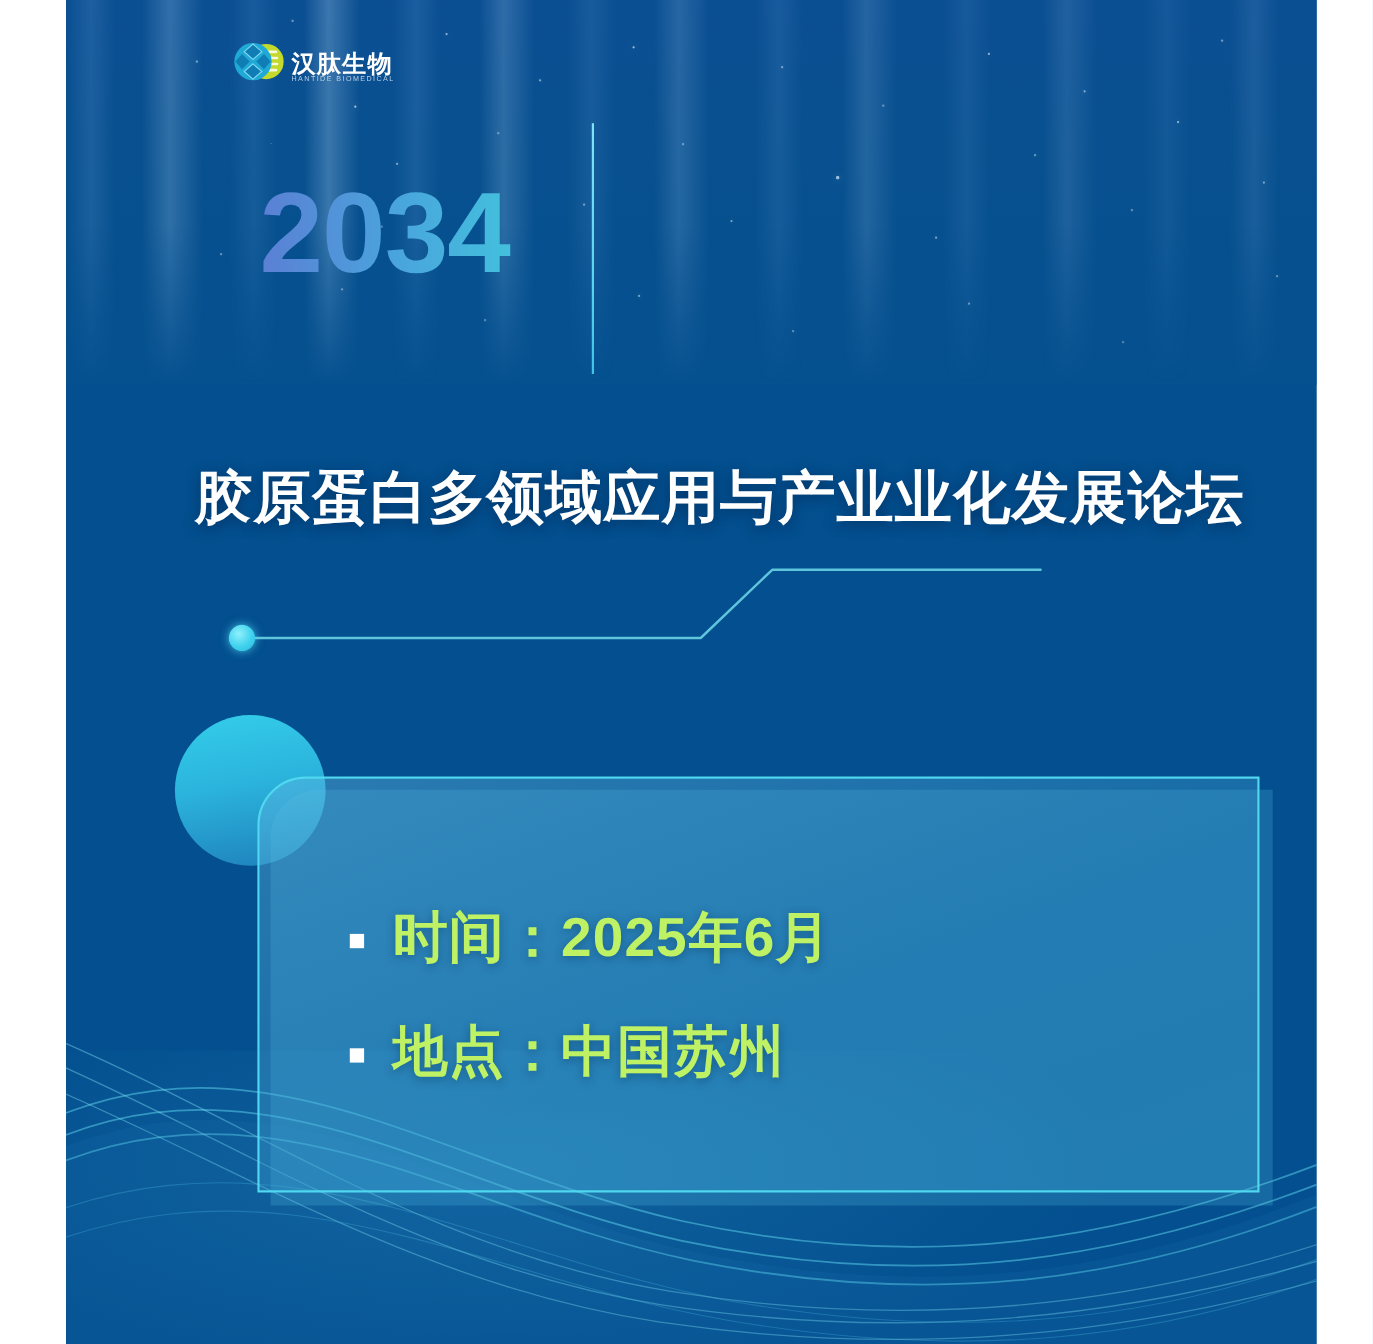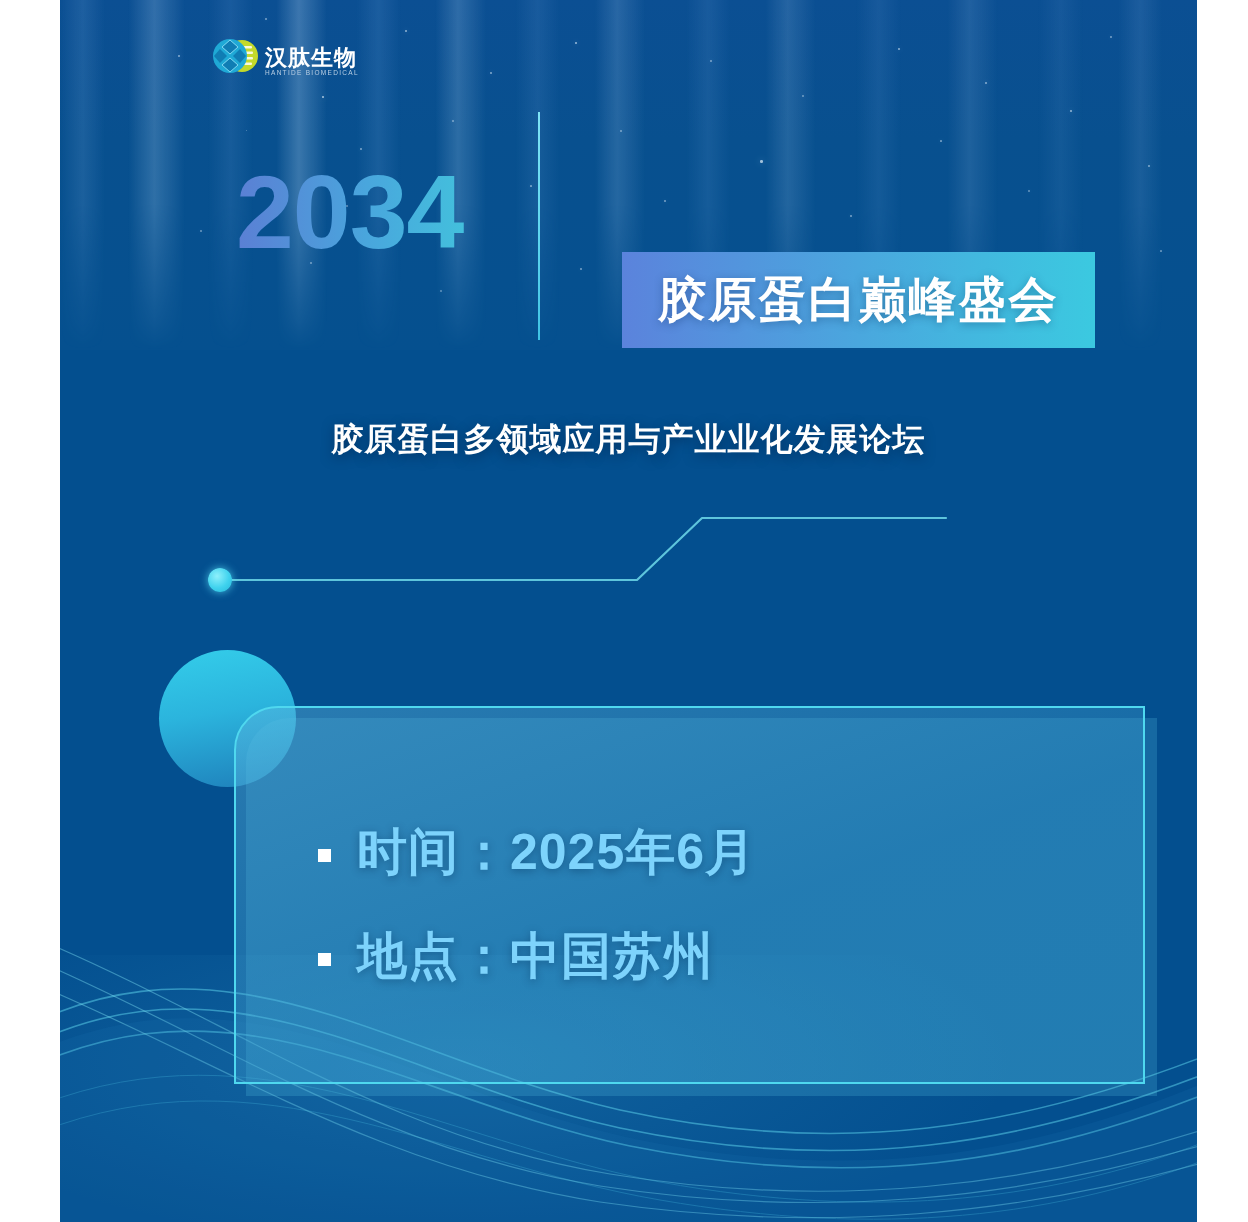--- a/index.html
+++ b/index.html
@@ -61,22 +61,22 @@
             text-shadow:0 2px 10px rgba(0,30,70,.45);}
 
   .subbar{position:absolute;left:562px;top:252px;width:473px;height:96px;
           background:linear-gradient(90deg,#5b83dc 0%,#4aa7de 50%,#3bc9e0 100%);
           display:flex;align-items:center;justify-content:center;}
   .subbar span{font-size:48px;font-weight:700;color:#ffffff;letter-spacing:2px;
                white-space:nowrap;text-shadow:0 2px 8px rgba(0,40,90,.35);}
 
   
   .forum{position:absolute;left:0;top:418px;width:1137px;text-align:center;
-         font-size:32px;font-weight:700;color:#ffffff;letter-spacing:1px;
-         white-space:nowrap;text-shadow:0 3px 12px rgba(0,25,60,.5);}
+         font-size:52px;font-weight:700;color:#ffffff;letter-spacing:1px;
+         white-space:nowrap;text-shadow:0 3px 12px rgba(0,25,60,.5);padding-left:26px;}
 
   
   .polyline{position:absolute;left:130px;top:495px;width:790px;height:115px;}
   .dot{position:absolute;left:148px;top:568px;width:24px;height:24px;
        border-radius:50%;
        background:radial-gradient(circle at 38% 34%,#8ef0fb 0%,#3fd2ee 55%,#27b6d8 100%);
        box-shadow:0 0 9px rgba(90,225,250,.75);}
 
   
   .circle{position:absolute;left:99px;top:650px;width:137px;height:137px;
@@ -87,21 +87,21 @@
   .card{position:absolute;left:174px;top:706px;width:911px;height:378px;
         border:2px solid #4fd8ef;border-top-left-radius:44px;
         background:linear-gradient(160deg,rgba(95,185,225,.42) 0%,rgba(60,160,210,.34) 55%,rgba(60,170,215,.30) 100%);
         box-sizing:border-box;}
   .card-shadow{position:absolute;left:186px;top:718px;width:911px;height:378px;
         background:rgba(90,200,230,.22);border-top-left-radius:44px;}
   .card-list{position:absolute;left:258px;top:800px;width:830px;}
   .row{display:flex;align-items:center;gap:26px;height:104px;}
   .bullet{width:13px;height:13px;background:#ffffff;flex:0 0 auto;
           margin-top:6px;}
-  .row-text{font-size:50px;font-weight:700;color:#7dd3fc;letter-spacing:1px;
+  .row-text{font-size:50px;font-weight:700;color:#bef264;letter-spacing:1px;
             white-space:nowrap;text-shadow:0 2px 9px rgba(0,40,80,.4);}
 
   
   .waves{position:absolute;left:0;top:900px;width:1137px;height:322px;}
   .wave-tint{position:absolute;left:0;top:955px;width:1137px;height:267px;
      background:radial-gradient(ellipse 70% 100% at 35% 40%,rgba(70,175,220,.20) 0%,rgba(70,175,220,0) 70%);}
 </style>
 </head>
 <body>
 
@@ -175,23 +175,20 @@
     </div>
     <div class="logo-text">
       <div class="logo-cn">汉肽生物</div>
       <div class="logo-en">HANTIDE BIOMEDICAL</div>
     </div>
   </div>
 
   <div class="year">2034</div>
   <div class="divider"></div>
 
-  <div class="subbar">
-    <span>胶原蛋白巅峰盛会</span>
-  </div>
 
   <div class="forum">胶原蛋白多领域应用与产业业化发展论坛</div>
 
   <svg class="polyline" viewBox="0 0 790 115">
     <polyline points="30,85 447,85 512,23 756,23" fill="none" stroke="#6fd9ea" stroke-width="2.2" stroke-linecap="round" stroke-linejoin="round" opacity=".85"></polyline>
   </svg>
   <div class="dot"></div>
 
   <div class="circle"></div>
 

